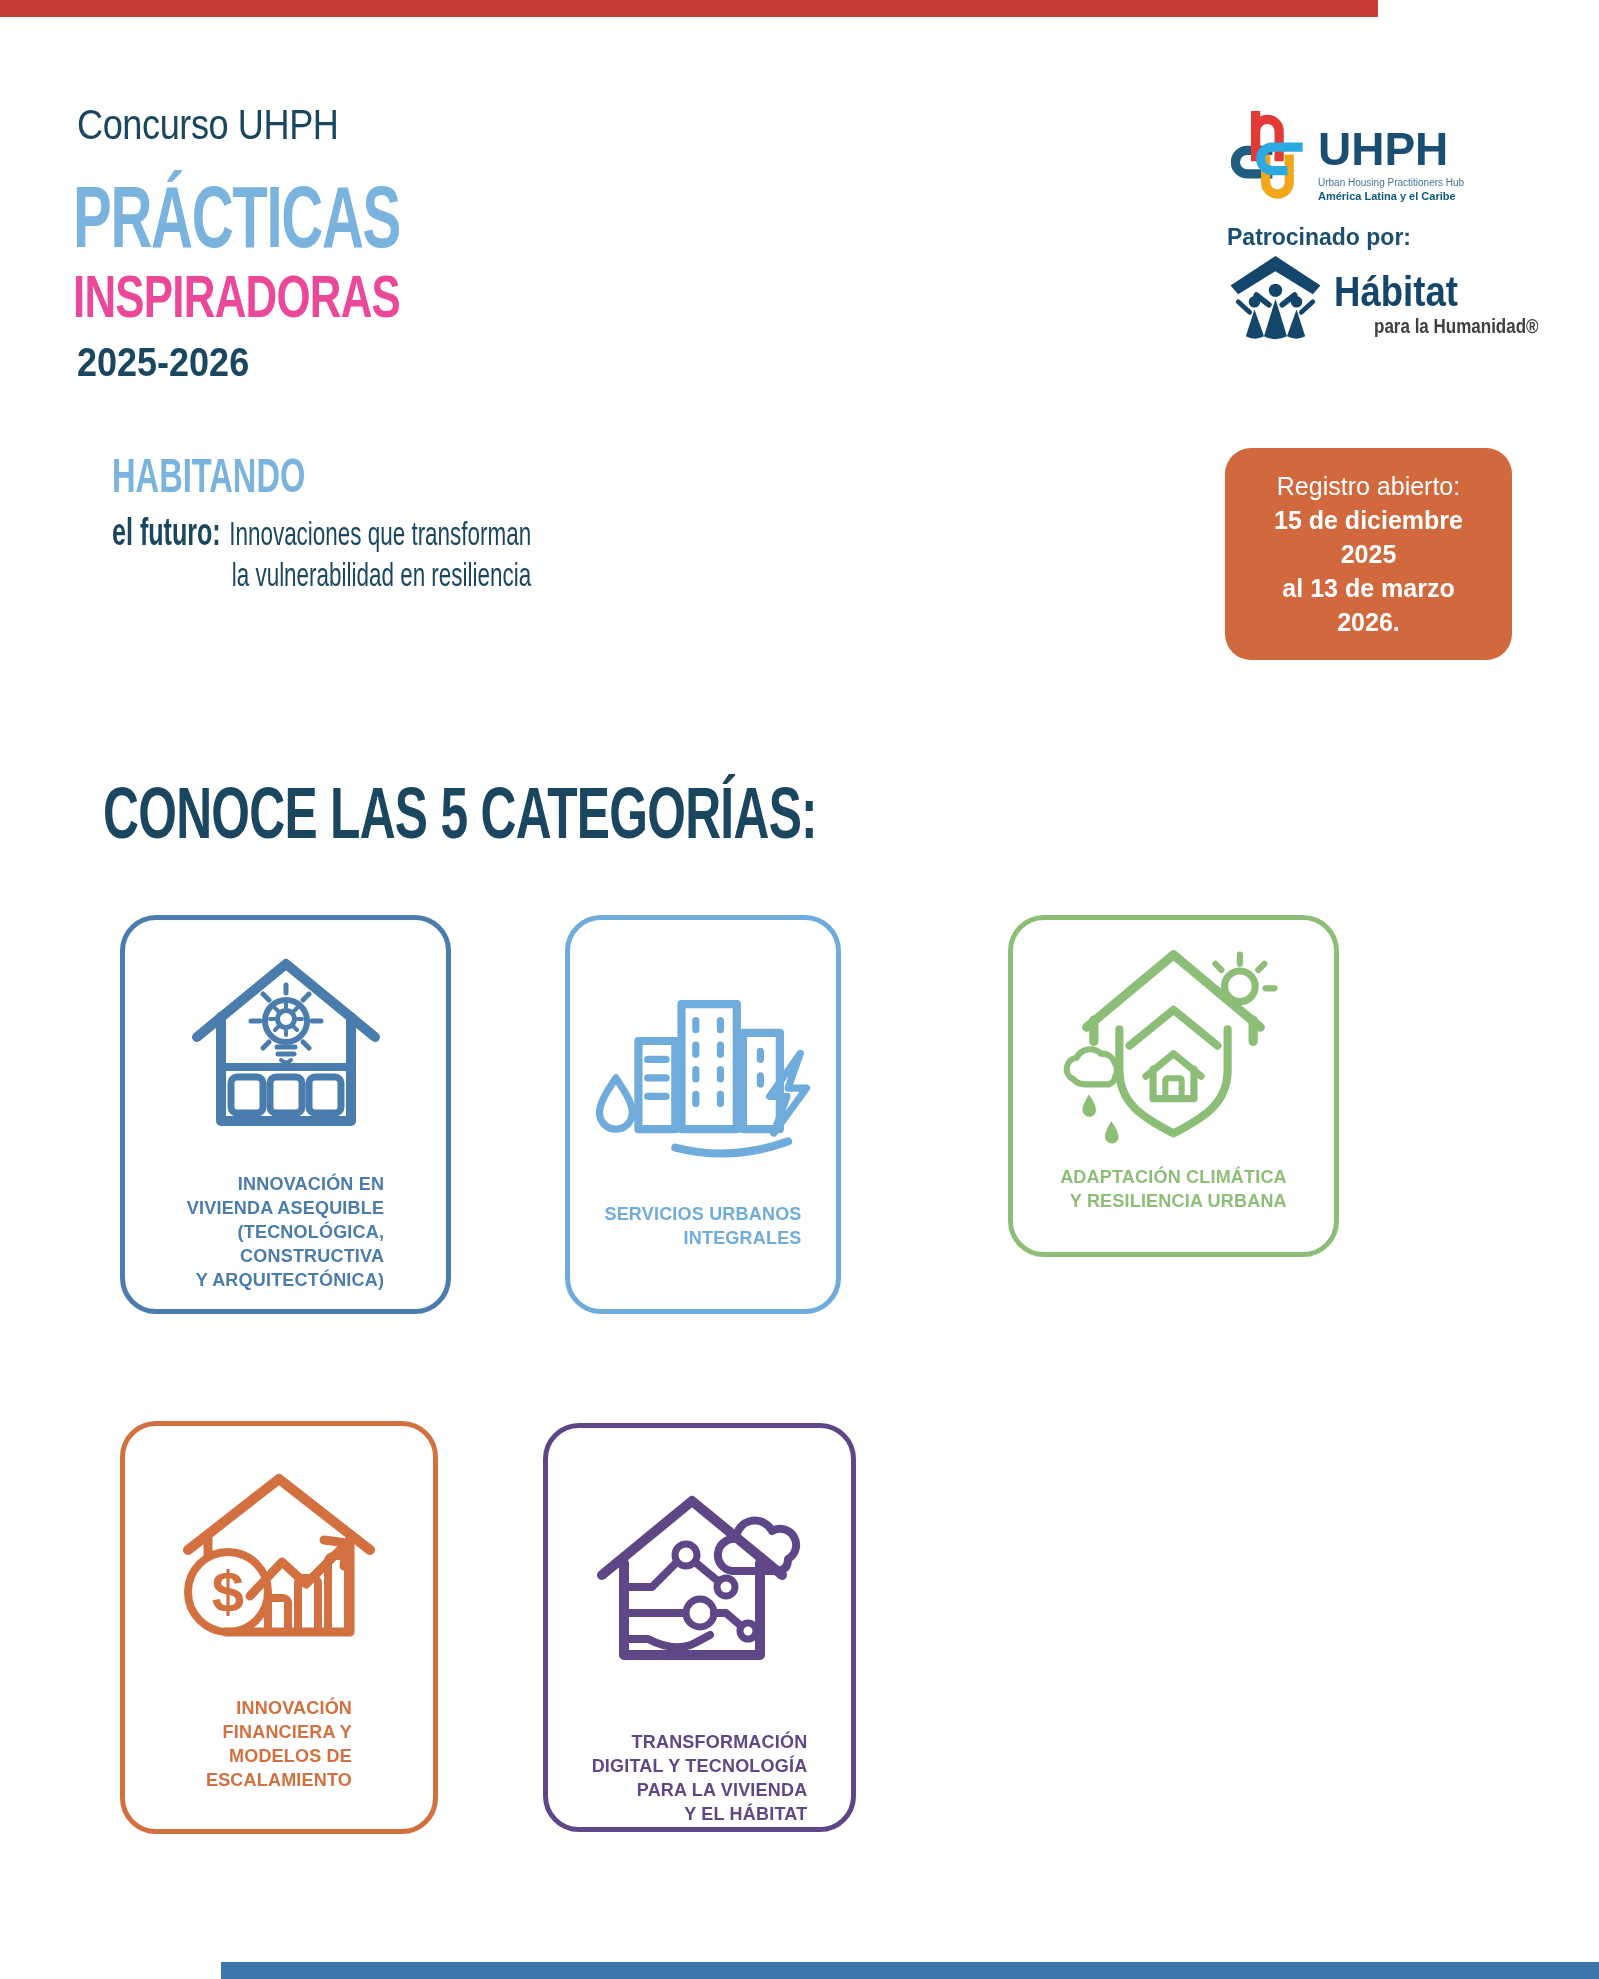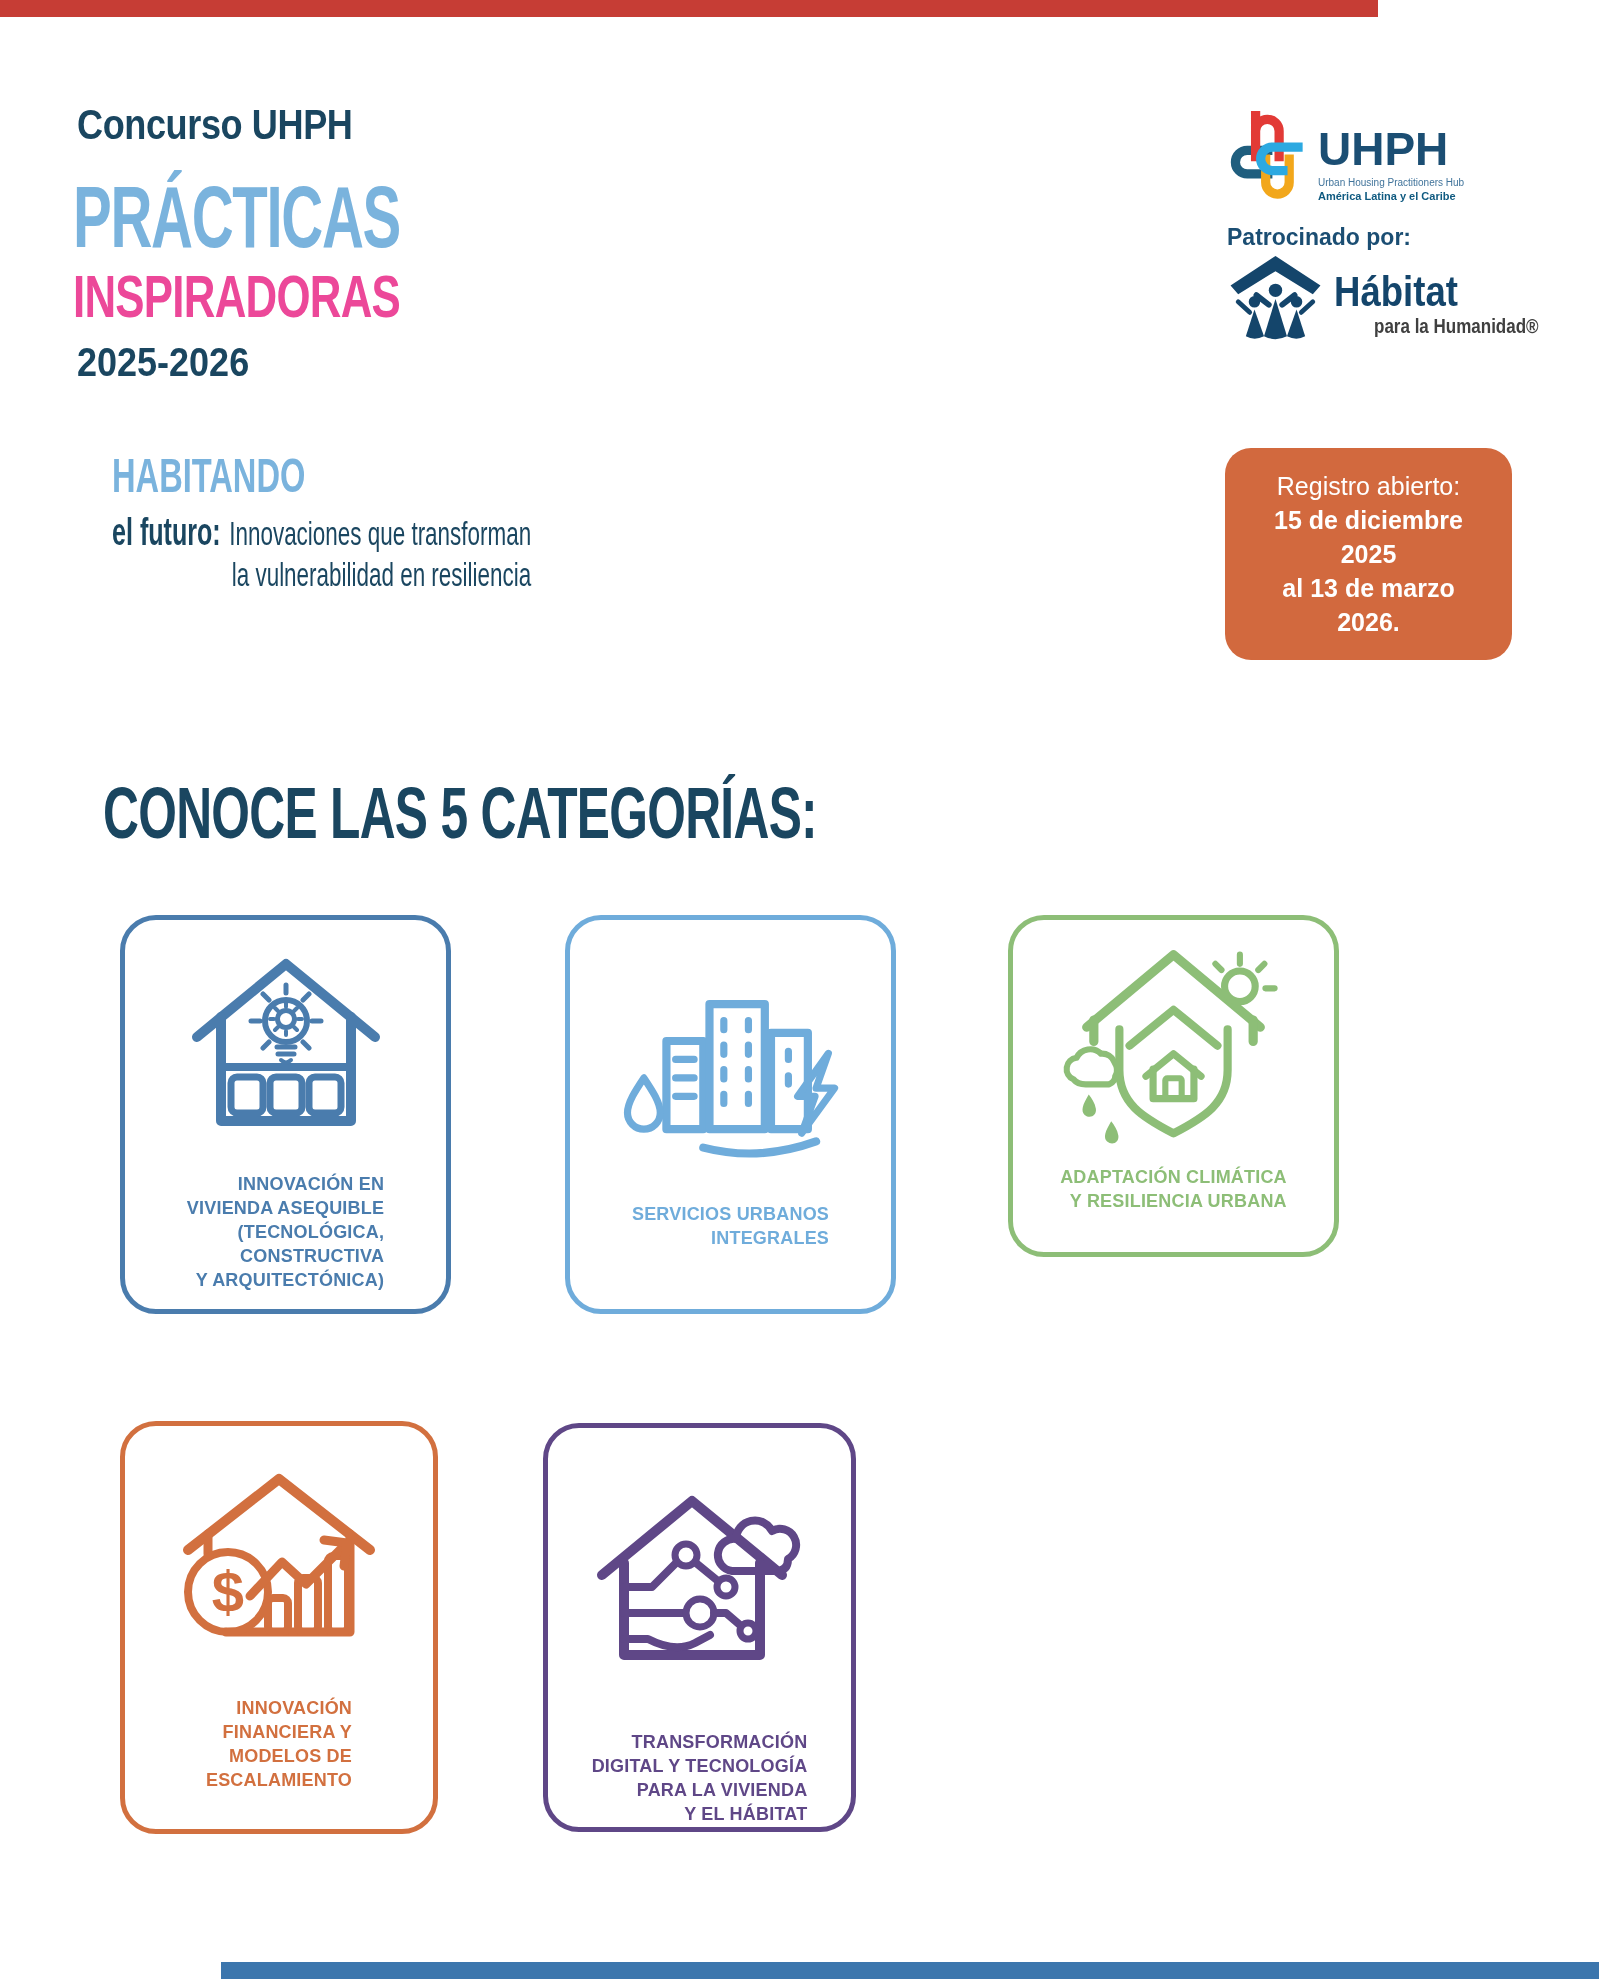--- a/index.html
+++ b/index.html
@@ -7,21 +7,21 @@
     position:relative;width:1599px;height:1979px;background:#ffffff;
     font-family:"Liberation Sans", sans-serif;overflow:hidden;margin:0 auto;
   }
   .scx{display:inline-block;transform-origin:left top;white-space:nowrap;}
 
   
   #top-bar{position:absolute;top:0;left:0;width:1378px;height:17px;}
   #bottom-bar{position:absolute;bottom:0;right:0;width:1378px;height:17px;}
 
   
-  #kicker{position:absolute;left:77px;top:100px;font-size:43px;font-weight:700;color:#1A4660;letter-spacing:-.5px;}
+  #kicker{position:absolute;left:77px;top:100px;font-size:43px;font-weight:400;color:#1A4660;letter-spacing:-.5px;}
   #kicker .scx{transform:scaleX(.84);}
   #title1{position:absolute;left:73px;top:166px;font-size:88px;font-weight:800;color:#7AB3DD;letter-spacing:-2px;}
   #title1 .scx{transform:scaleX(.66);}
   #title2{position:absolute;left:73px;top:262px;font-size:60px;font-weight:800;color:#ec4899;letter-spacing:-1px;}
   #title2 .scx{transform:scaleX(.73);}
   #years{position:absolute;left:77px;top:340px;font-size:40px;font-weight:700;color:#1A4660;}
   #years .scx{transform:scaleX(.9);}
 
   
   #tagline{position:absolute;left:112px;top:448px;}
@@ -56,21 +56,21 @@
   #section-heading{position:absolute;left:103px;top:772px;font-size:72px;font-weight:800;color:#1A4660;letter-spacing:-1px;}
   #section-heading .scx{transform:scaleX(.69);}
 
   
   .card{position:absolute;border:5px solid currentColor;border-radius:36px;
     box-sizing:border-box;display:flex;flex-direction:column;align-items:center;}
   .card-icon{flex:1;display:flex;align-items:center;justify-content:center;width:100%;}
   .card-label{font-size:18px;font-weight:700;text-align:right;line-height:1.33;
     white-space:pre-line;letter-spacing:.2px;}
   #card1{left:120px;top:915px;width:331px;height:399px;padding-bottom:16px;}
-  #card2{left:565px;top:915px;width:331px;height:399px;padding-bottom:58px;}
+  #card2{left:565px;top:915px;width:276px;height:399px;padding-bottom:58px;}
   #card3{left:1008px;top:915px;width:331px;height:342px;padding-bottom:38px;}
   #card4{left:120px;top:1421px;width:318px;height:413px;padding-bottom:36px;}
   #card5{left:543px;top:1423px;width:313px;height:409px;}
   .card svg{display:block;}
   .ic{stroke:currentColor;fill:none;stroke-linecap:round;stroke-linejoin:round;}
 </style>
 </head>
 <body>
 
 <div id="poster">

